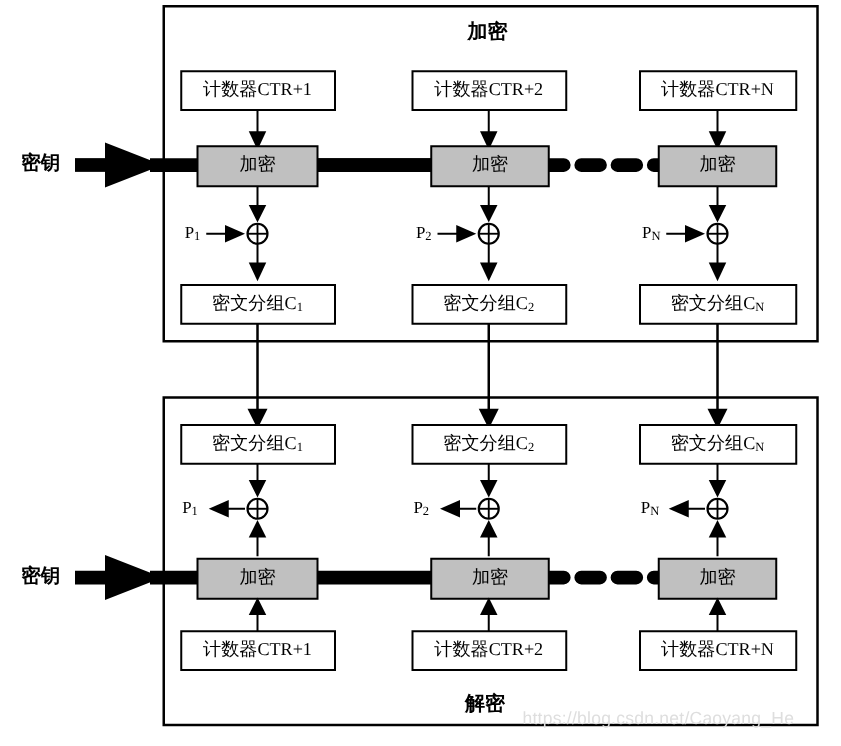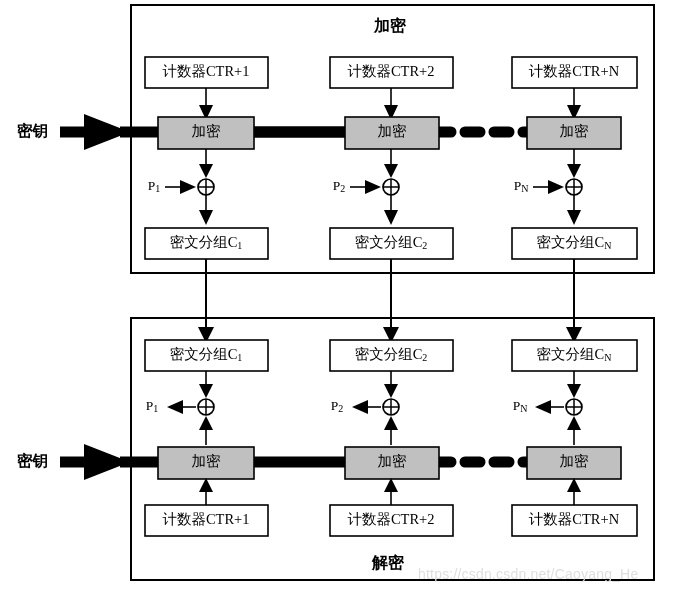--- a/index.html
+++ b/index.html
@@ -346,15 +346,15 @@
       <line class="thin-line-narrow" x1="574" y1="505" x2="574" y2="490"></line>
       <polygon class="arrow-head" points="567,492 581,492 574,478"></polygon>
 
       <rect class="box-plain" x="512" y="505" width="125" height="31"></rect>
       <text class="t-box" x="574" y="521">计数器CTR+N</text>
     </g>
   </g>
 
 </svg>
 
-<div class="watermark">https://csdn.csdn.net/Caoyang_He</div>
+<div class="watermark">https://blog.csdn.net/Caoyang_He</div>
 
 </div>
 
 </body></html>

